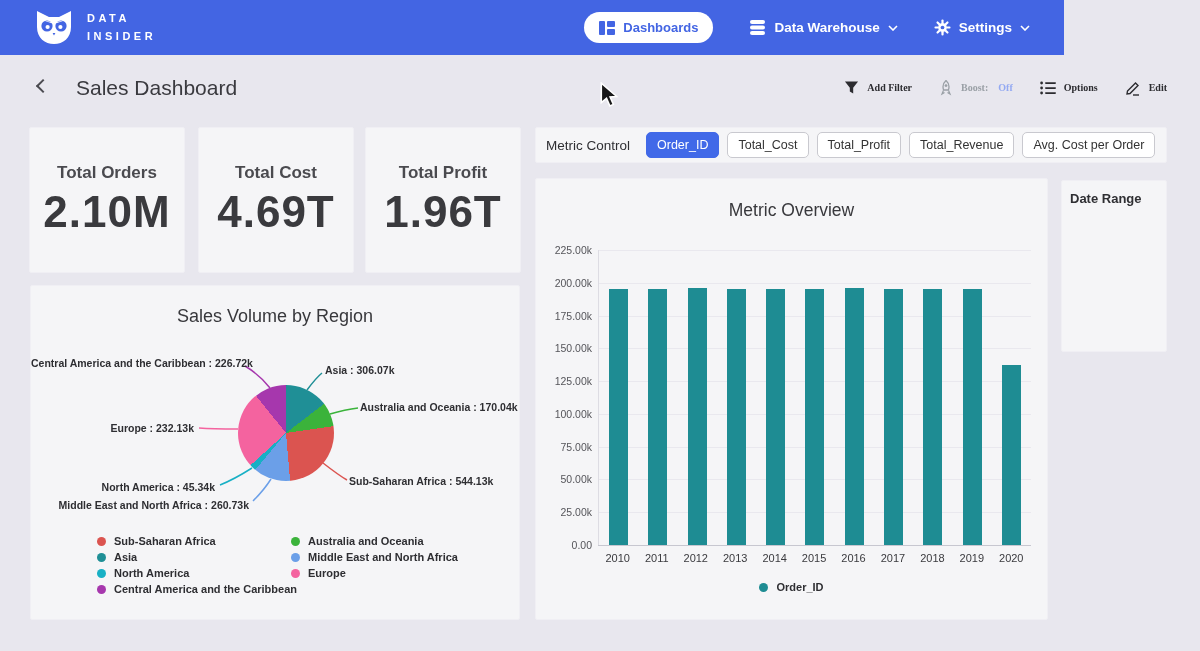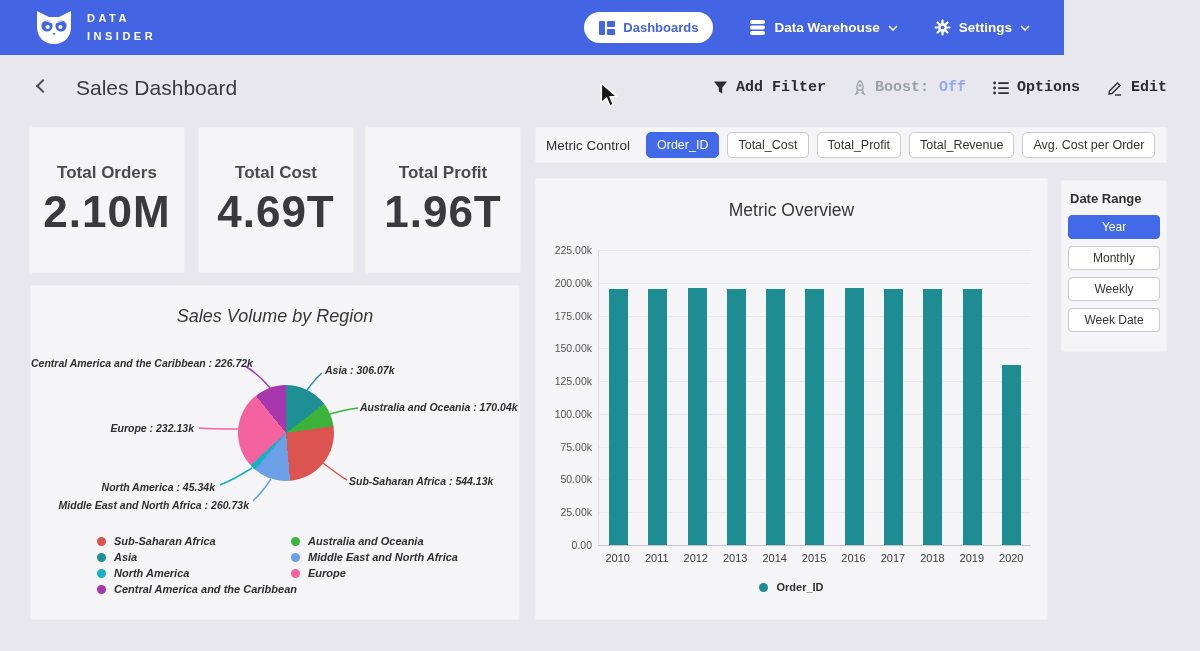--- a/index.html
+++ b/index.html
@@ -21,22 +21,22 @@
 
   
   .page-header { position:absolute; left:0; top:55px; width:1200px; height:65px;
                  display:flex; align-items:center; padding:0 33px; }
   .back-btn { background:none; border:none; cursor:pointer; width:20px; height:20px; position:relative; }
   .chev-left { position:absolute; left:5px; top:3px; width:10px; height:10px;
                border-left:2px solid #4b4b50; border-bottom:2px solid #4b4b50;
                transform:rotate(45deg); }
   .page-title { font-size:21px; font-weight:500; color:#3a3a3f; margin-left:23px; }
   .header-actions { margin-left:auto; display:flex; align-items:center; gap:27px; }
-  .h-act { background:none; border:none; font-family:Liberation Mono, monospace; display:flex; align-items:center;
-           gap:8px; font-size:15px; font-weight:600; color:#2c2c30; cursor:pointer; }
+  .h-act { background:none; border:none; font-family:Liberation Serif, serif; display:flex; align-items:center;
+           gap:8px; font-size:10px; font-weight:600; color:#2c2c30; cursor:pointer; }
   .boost-label { color:#9aa0a6; }
   .boost-state { color:#93a9f2; margin-left:2px; }
 
   
   .card { position:absolute; background:#f5f5f7; border:1px solid #f0eff4; border-radius:2px; }
 
   
   .kpi { width:156px; height:146px; top:127px; display:flex; flex-direction:column;
          align-items:center; justify-content:center; gap:4px; }
   .kpi-1 { left:29px; } .kpi-2 { left:198px; } .kpi-3 { left:365px; }
@@ -46,21 +46,21 @@
   
   .mc-bar { left:535px; top:127px; width:632px; height:36px; display:flex;
             align-items:center; padding:0 10px; gap:8px; }
   .mc-label { font-size:13.5px; color:#2f2f33; margin-right:8px; white-space:nowrap; }
   .pill-btn { background:#fff; border:1px solid #c9c9cf; border-radius:5px; height:26px;
               padding:0 10px; font-family:inherit; font-size:12.5px; color:#333;
               cursor:pointer; white-space:nowrap; }
   .pill-btn.selected { background:#4169e8; border-color:#4169e8; color:#fff; }
 
   
-  .pie-card { left:30px; top:285px; width:490px; height:335px;font-style:italic; }
+  .pie-card { left:30px; top:285px; width:490px; height:335px; }
   .pie-title { text-align:center; margin-top:20px; font-size:18px; font-weight:500; color:#38383c; }
   .pie { position:absolute; left:207px; top:99px; width:96px; height:96px; border-radius:50%; }
   .pie-lines { position:absolute; left:0; top:0; width:490px; height:335px; pointer-events:none; }
   .callout { position:absolute; font-size:10.5px; font-weight:700; color:#2e2e32; white-space:nowrap; }
   .co-0 { left:294px; top:78px; }
   .co-1 { left:329px; top:115px; }
   .co-2 { left:318px; top:189px; }
   .co-3 { left:27px;  top:213px; width:191px; text-align:right; }
   .co-4 { left:0;     top:195px; width:184px; text-align:right; }
   .co-5 { left:0;     top:136px; width:163px; text-align:right; }
@@ -332,23 +332,17 @@
       <span>2020</span>
     </div>
   <div class="bc-legend" id="bc-legend">
       <span class="leg-dot" style="background: rgb(30, 140, 147);"></span>
       <span>Order_ID</span>
     </div>
 </div>
 
 <div class="card dr-panel">
   <div class="dr-label">Date Range</div>
-  <div id="dr-options">
-      <button class="dr-btn selected">Year</button>
-      <button class="dr-btn">Monthly</button>
-      <button class="dr-btn">Weekly</button>
-      <button class="dr-btn">Week Date</button>
-    </div>
 </div>
 
 <svg class="cursor" width="22" height="26" viewBox="0 0 15 22">
   <path d="M1,1 L1,17.5 L5.4,13.8 L8.2,20.2 L11.2,18.9 L8.4,12.6 L14,12.3 Z" fill="#181818" stroke="#ffffff" stroke-width="1.3"></path>
 </svg>
 
 </body></html>

